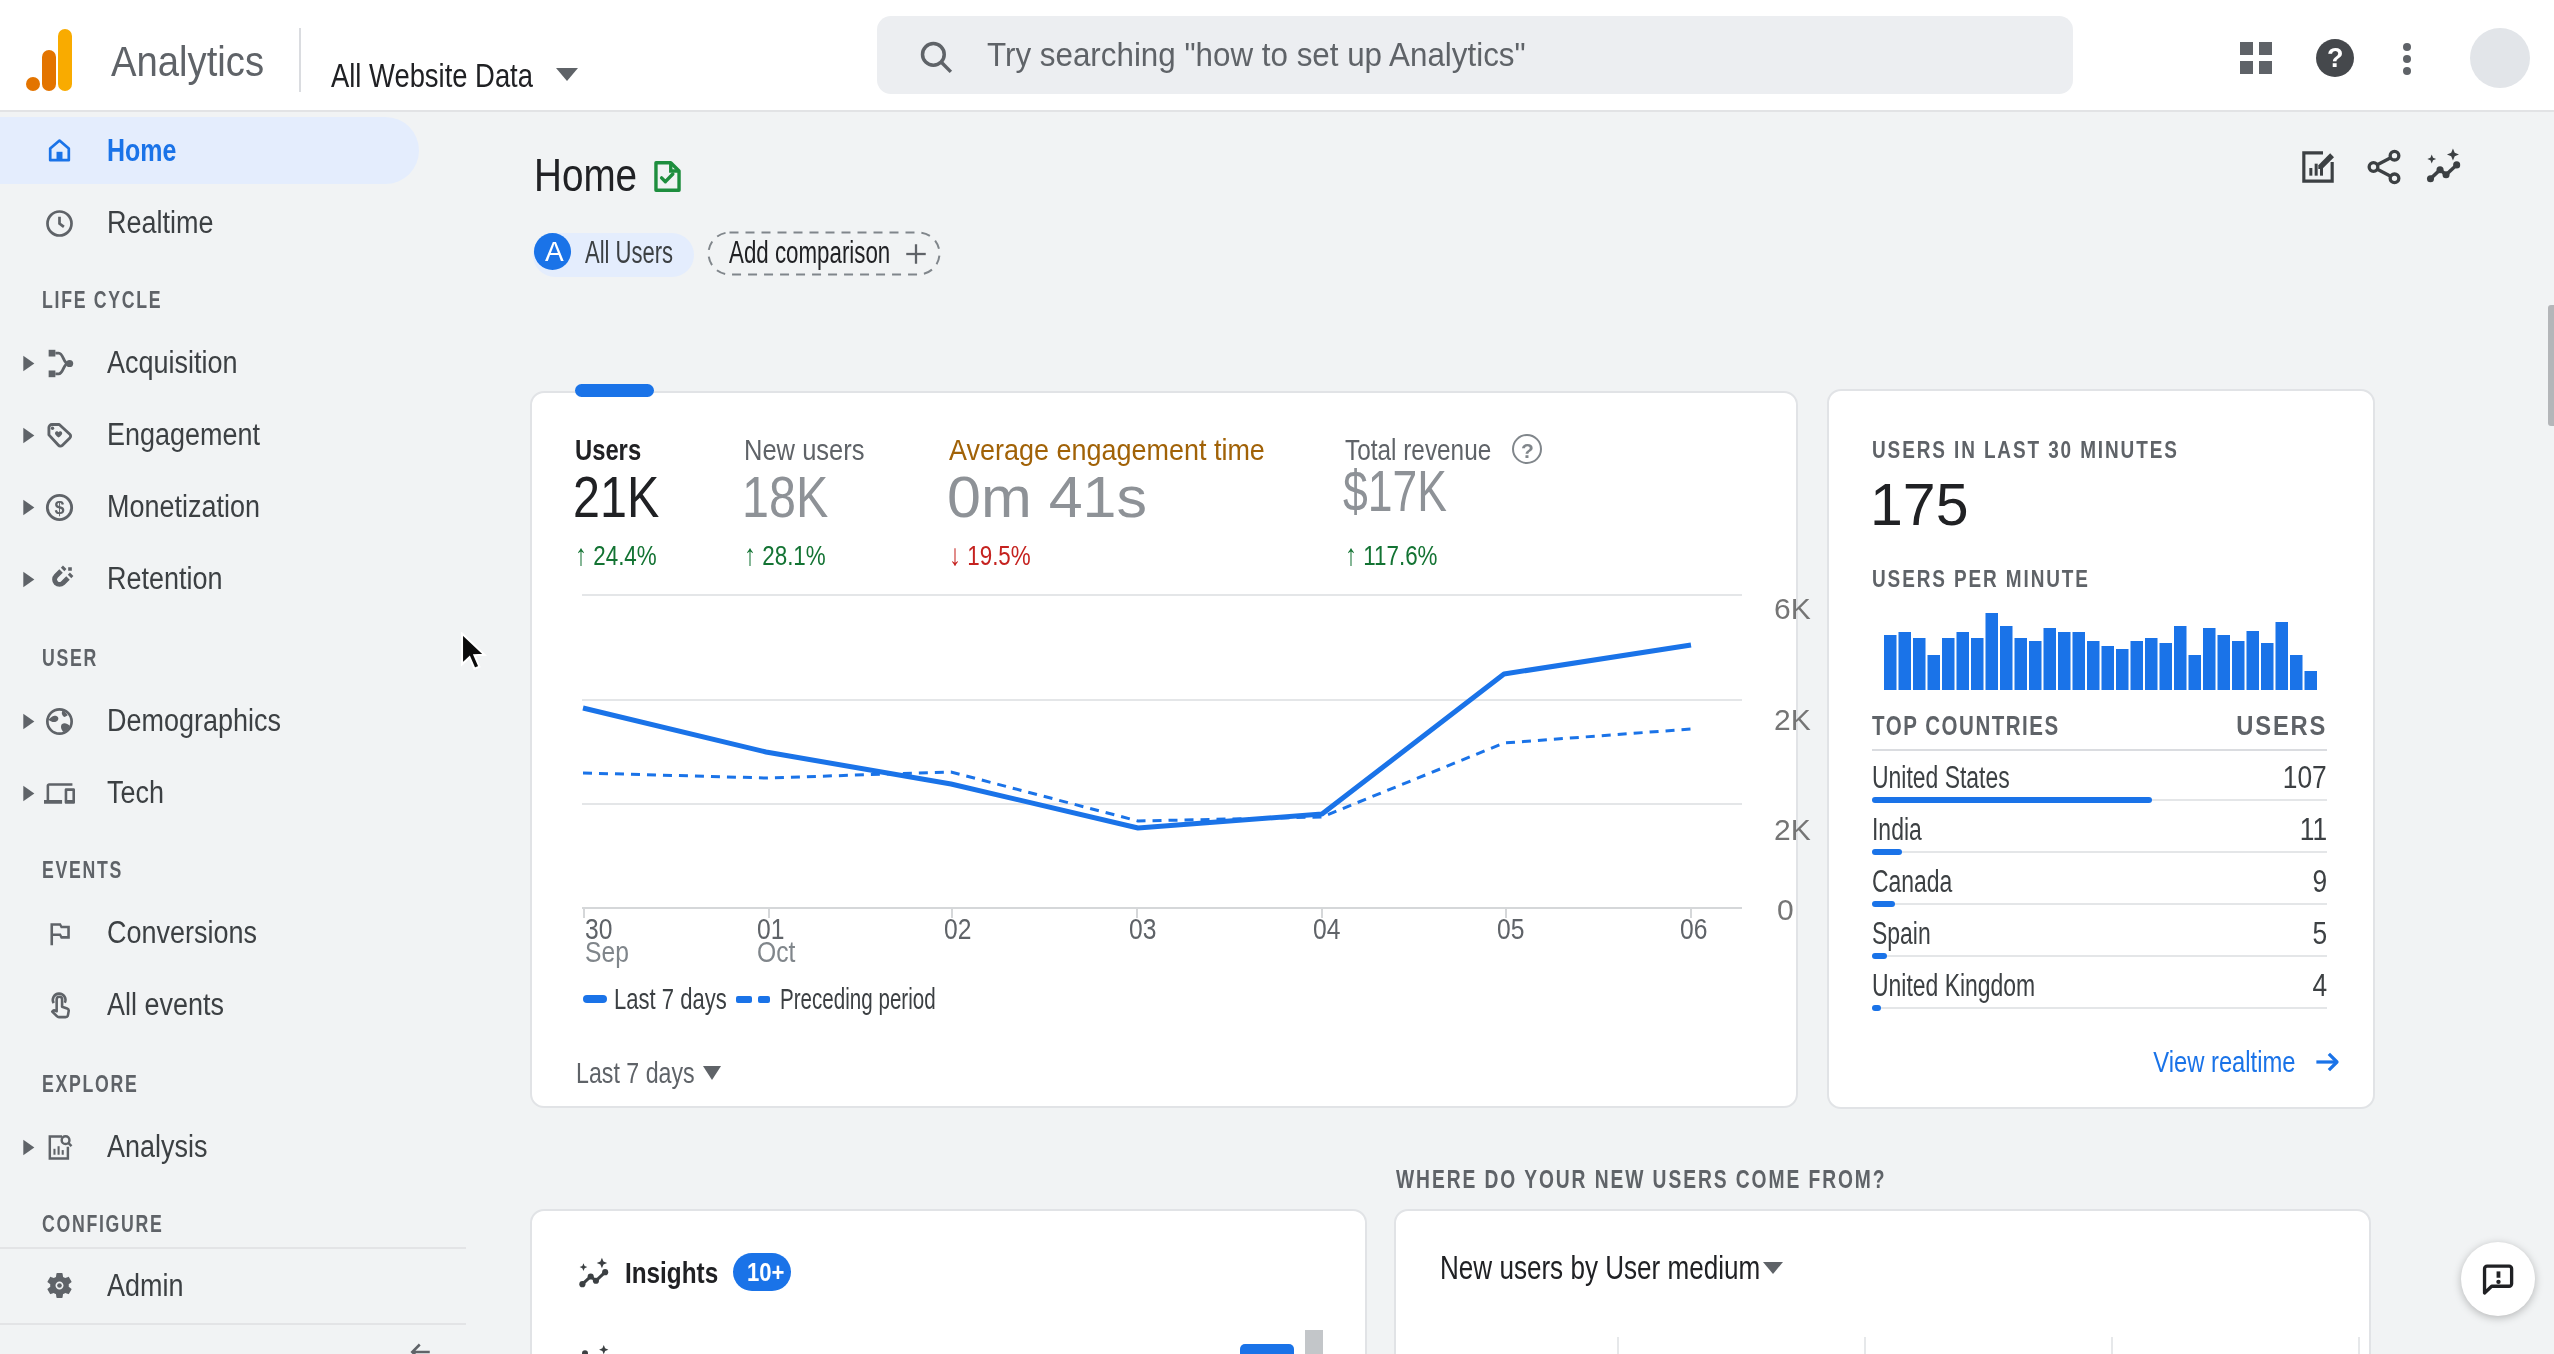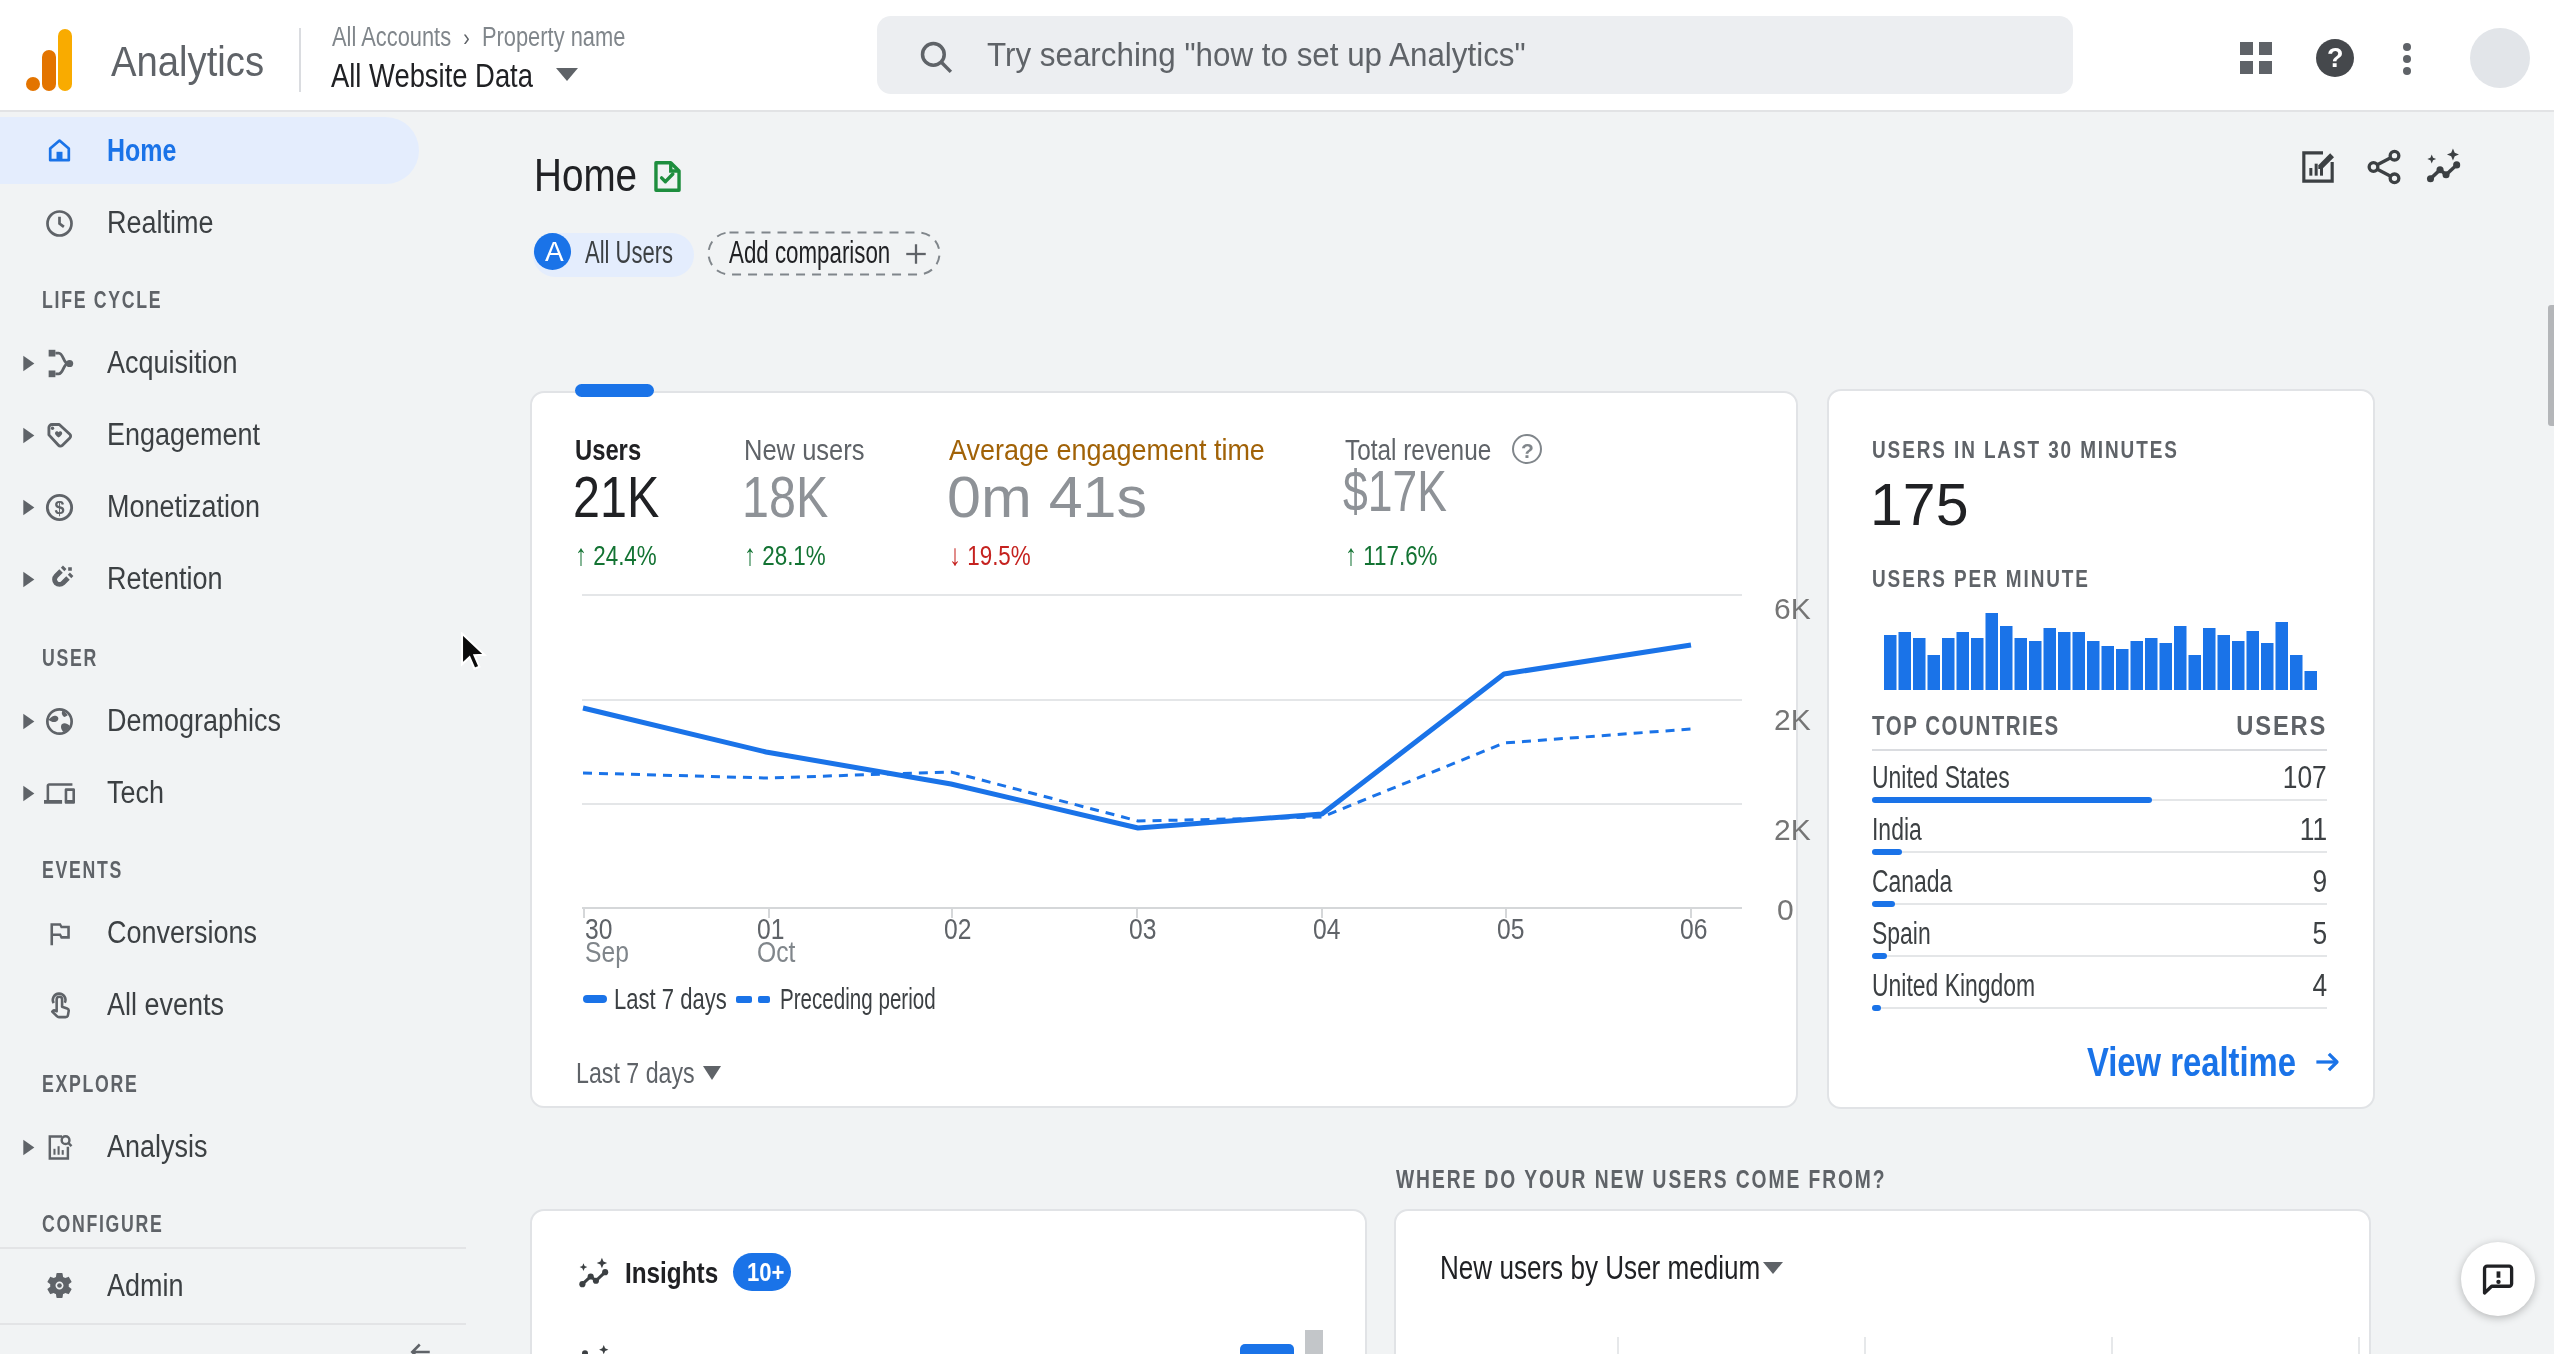--- a/index.html
+++ b/index.html
@@ -20,23 +20,20 @@
 <div class="abs" style="left:0;top:0;width:2554px;height:112px;background:#fff;border-bottom:2px solid #e2e3e5;box-sizing:border-box"></div>
 <svg class="abs" style="left:26px;top:29px" width="46" height="62" viewBox="0 0 46 62">
 <rect x="32" y="0" width="14" height="62" rx="7" fill="#f9ab00"></rect>
 <rect x="16" y="21" width="14" height="41" rx="7" fill="#e37400"></rect>
 <circle cx="7" cy="55" r="7" fill="#e37400"></circle>
     </svg>
 <div class="c" style="left:111px;top:41px;height:40px;font-size:43px;color:#5f6368">
       <span style="--s:0.89">Analytics</span>
     </div>
 <div class="abs" style="left:299px;top:28px;width:2px;height:64px;background:#dadce0"></div>
-<div class="c" style="left:332px;top:17px;height:40px;font-size:27px;color:#80868b">
-      <span style="--s:0.81">All Accounts&nbsp;&nbsp;<span style="font-size:24px;color:#5f6368">›</span>&nbsp;&nbsp;Property name</span>
-    </div>
 <div class="c" style="left:331px;top:56px;height:40px;font-size:33px;color:#202124">
       <span style="--s:0.83">All Website Data</span>
     </div>
 <div class="abs" style="left:556px;top:68px;width:0;height:0;border:11px solid transparent;border-top:13px solid #5f6368"></div>
 <div class="abs" style="left:877px;top:16px;width:1196px;height:78px;background:#eceef1;border-radius:14px"></div>
 <svg class="abs" style="left:915px;top:36px" width="42" height="42" viewBox="0 0 24 24" fill="none" stroke="#5f6368" stroke-width="2">
 <circle cx="10.5" cy="10.5" r="6.2"></circle>
       <line x1="15.2" y1="15.2" x2="20.5" y2="20.5"></line>
     </svg>
 <div class="c" style="left:987px;top:35px;height:40px;font-size:33px;color:#5f6368">
@@ -436,21 +433,21 @@
 <div class="abs" style="left:1887px;top:955px;width:440px;height:2px;background:#e4e6e8"></div>
 <div class="abs" style="left:1872px;top:953px;width:15px;height:6px;background:#1a73e8;border-radius:3px"></div>
 <div class="c" style="left:1872px;top:966px;height:40px;font-size:31px;color:#3c4043">
       <span style="--s:0.74">United Kingdom</span>
     </div>
 <div class="cr" style="left:2187px;top:966px;width:140px;height:40px;font-size:31px;color:#3c4043">
       <span style="--s:0.85">4</span>
     </div>
 <div class="abs" style="left:1881px;top:1007px;width:446px;height:2px;background:#e4e6e8"></div>
 <div class="abs" style="left:1872px;top:1005px;width:9px;height:6px;background:#1a73e8;border-radius:3px"></div>
-<div class="cr" style="left:2000px;top:1042px;width:296px;height:40px;font-size:40px;color:#1a73e8;font-weight:bold">
+<div class="cr" style="left:2000px;top:1042px;width:296px;height:40px;font-size:29px;color:#1a73e8;font-weight:normal">
       <span style="--s:0.82">View realtime</span>
     </div>
 <svg class="abs" style="left:2311px;top:1047px" width="32" height="30" viewBox="0 0 24 24" fill="none" stroke="#1a73e8" stroke-width="2.6">
       <path d="M3.5 12 H20"></path>
       <path d="M13.5 5.5 L20 12 l-6.5 6.5" stroke-linejoin="round"></path>
     </svg>
 <div class="c" style="left:1396px;top:1159px;height:40px;font-size:26px;color:#5f6368;font-weight:bold;letter-spacing:2.6px">
       <span style="--s:0.74">WHERE DO YOUR NEW USERS COME FROM?</span>
     </div>
 <div class="card" style="left:530px;top:1209px;width:837px;height:400px"></div>

